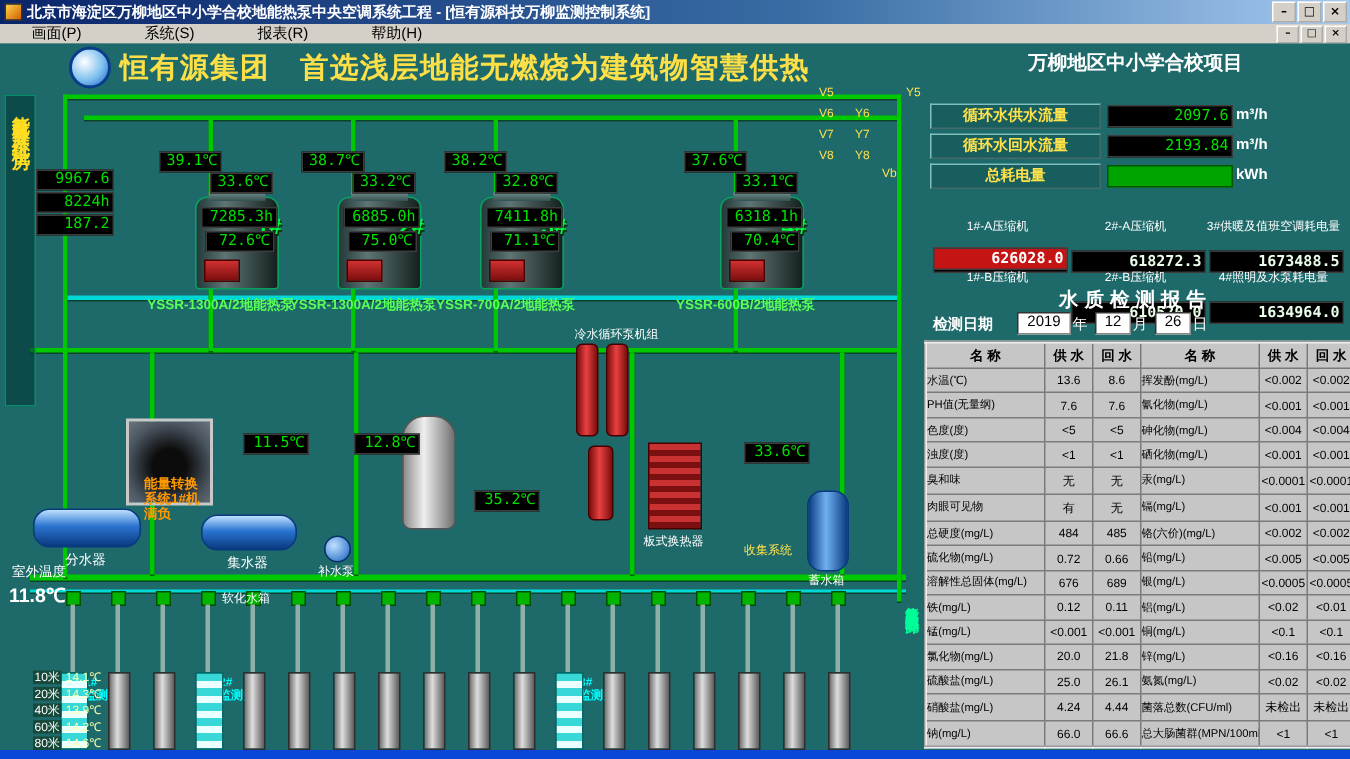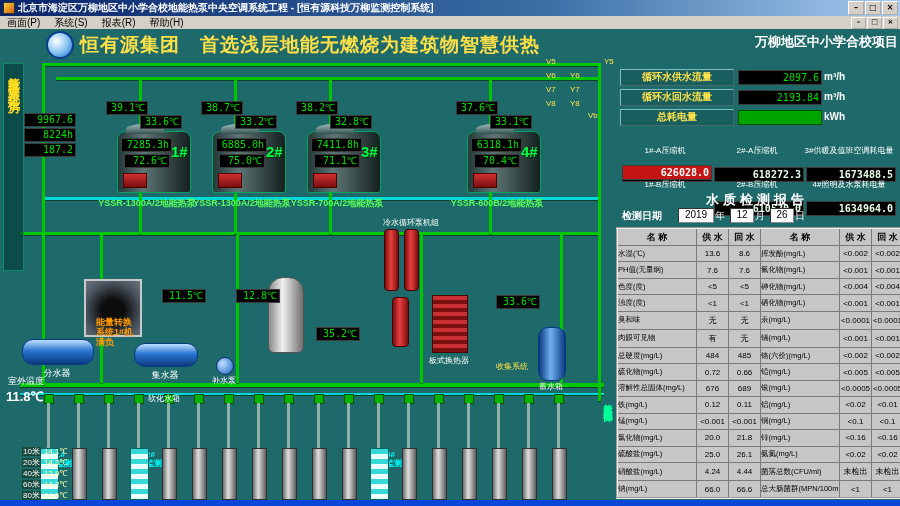--- a/index.html
+++ b/index.html
@@ -11,21 +11,21 @@
   .titlebar{position:absolute;left:0;top:0;width:900px;height:16px;
     background:linear-gradient(90deg,#0a246a,#3a6ea5 60%,#a6caf0);display:flex;align-items:center;}
   .app-icon{width:10px;height:10px;margin:0 3px;background:linear-gradient(135deg,#ffd24a,#d06000);
     border:1px solid #333;flex:none;}
   .title-text{color:#fff;font-size:10px;font-weight:bold;white-space:nowrap;overflow:hidden;flex:1;}
   .win-btns{display:flex;gap:1px;margin-right:2px;}
   .wbtn{width:14px;height:12px;background:#d4d0c8;border:1px outset #fff;font:bold 8px "DejaVu Sans",sans-serif;
     text-align:center;line-height:11px;color:#000;cursor:default;}
   .menubar{position:absolute;left:0;top:16px;width:900px;height:13px;background:#d4d0c8;
     border-bottom:1px solid #808080;display:flex;align-items:center;font-size:10px;color:#000;}
-  .menu-item{padding:0 7px;line-height:13px;}
+  .menu-item{padding:0 21px;line-height:13px;}
   .mdi-btns{margin-left:auto;display:flex;gap:1px;margin-right:2px;}
   .mbtn{width:13px;height:10px;background:#d4d0c8;border:1px outset #fff;font:bold 7px "DejaVu Sans",sans-serif;
     text-align:center;line-height:9px;color:#000;}
   .bottom-strip{position:absolute;left:0;top:500px;width:900px;height:6px;background:#0a46d8;}
 
   
   .scada{position:absolute;left:0;top:29px;width:900px;height:471px;background:#1e6a6a;overflow:hidden;}
   .pipe{position:absolute;background:#00c800;box-shadow:0 1px 0 rgba(0,40,0,.6);z-index:1;}
   .pipe.c{background:#00d8d8;}
   .main-title{position:absolute;left:80px;top:3px;width:540px;color:#fde047;
@@ -38,21 +38,21 @@
   .vbanner.right{left:601px;top:368px;height:100px;color:#00ff99;font:bold 9px "Liberation Sans",sans-serif;letter-spacing:1px;}
 
   
   .led{position:absolute;background:#000;color:#00e000;font:10px "DejaVu Sans Mono",monospace;
     line-height:12px;height:12px;text-align:right;padding:0 2px;border:1px solid #3c3c3c;z-index:3;white-space:nowrap;}
   .led.fill{background:#00a400;border-color:#005500;color:#003300;}
   .led.white{color:#eaffea;font-weight:bold;margin-top:36px;}
   .led.redbg{background:#c41414;color:#ffffff;font-weight:bold;}
 
   
-  .rp-title{position:absolute;width:282px;text-align:right;color:#fff;font:bold 13px "Liberation Sans",sans-serif;z-index:3;}
+  .rp-title{position:absolute;width:282px;text-align:center;color:#fff;font:bold 13px "Liberation Sans",sans-serif;z-index:3;}
   .flow-label{position:absolute;width:112px;height:15px;line-height:15px;text-align:center;background:#195e5e;
     border:1px outset #7fbfbf;color:#ffe24a;font:bold 10px "Liberation Sans",sans-serif;z-index:3;}
   .flow-val{width:78px;height:13px;line-height:13px;font-size:10px;}
   .flow-unit{position:absolute;color:#fff;font:bold 10px "Liberation Sans",sans-serif;z-index:3;}
   .counter-led{width:84px;height:13px;line-height:13px;font-size:10px;}
   .counter-label{position:absolute;width:90px;height:19px;color:#fff;font:8px "Liberation Sans",sans-serif;
     line-height:9px;text-align:center;overflow:hidden;z-index:3;}
   .section-title{position:absolute;left:616px;top:162px;width:282px;text-align:center;color:#fff;
     font:bold 13px "Liberation Sans",sans-serif;letter-spacing:4px;z-index:3;}
   .date-label{position:absolute;color:#fff;font:bold 10px "Liberation Sans",sans-serif;z-index:3;}
@@ -67,22 +67,22 @@
   table.wq th{font:bold 9px "Liberation Sans",sans-serif;height:16px;}
   table.wq th:nth-child(1),table.wq th:nth-child(4){width:78px;}
   table.wq th:nth-child(2),table.wq th:nth-child(3),table.wq th:nth-child(5),table.wq th:nth-child(6){width:31px;}
   td.name{font:7.5px "Liberation Sans",sans-serif;text-align:left;padding-left:1px;}
   td.val{font:8px "Liberation Sans",sans-serif;text-align:center;}
 
   
   .pump{position:absolute;width:70px;height:112px;z-index:2;}
   .p-l1{left:-6px;top:0;width:36px;}
   .p-l2{left:28px;top:14px;width:36px;}
-  .p-body{position:absolute;left:5px;top:30px;width:54px;height:60px;border:1px solid #0aa060;border-radius:8px 8px 3px 3px;
-    background:linear-gradient(90deg,#223939,#5d7574 35%,#14201f);padding-left:18px;}
+  .p-body{position:absolute;left:18px;top:30px;width:54px;height:60px;border:1px solid #0aa060;border-radius:8px 8px 3px 3px;
+    background:linear-gradient(90deg,#223939,#5d7574 35%,#14201f);}
   .p-dome{position:absolute;left:8px;top:-8px;width:38px;height:10px;border-radius:50% 50% 0 0;
     background:linear-gradient(#9cbcbc,#35504f);}
   .p-hours{left:3px;top:6px;width:45px;}
   .p-temp{left:6px;top:22px;width:40px;}
   .p-badge{position:absolute;left:5px;top:41px;width:22px;height:13px;background:linear-gradient(#d03030,#7c0e0e);
     border:1px solid #4c0000;}
   .p-num{position:absolute;left:59px;top:42px;color:#00ff44;font:bold 15px "Liberation Sans",sans-serif;
     text-shadow:1px 1px 0 #003300;}
   .p-model{position:absolute;left:-34px;top:96px;width:138px;text-align:center;color:#58ff58;
     font:bold 9px "Liberation Sans",sans-serif;white-space:nowrap;}

